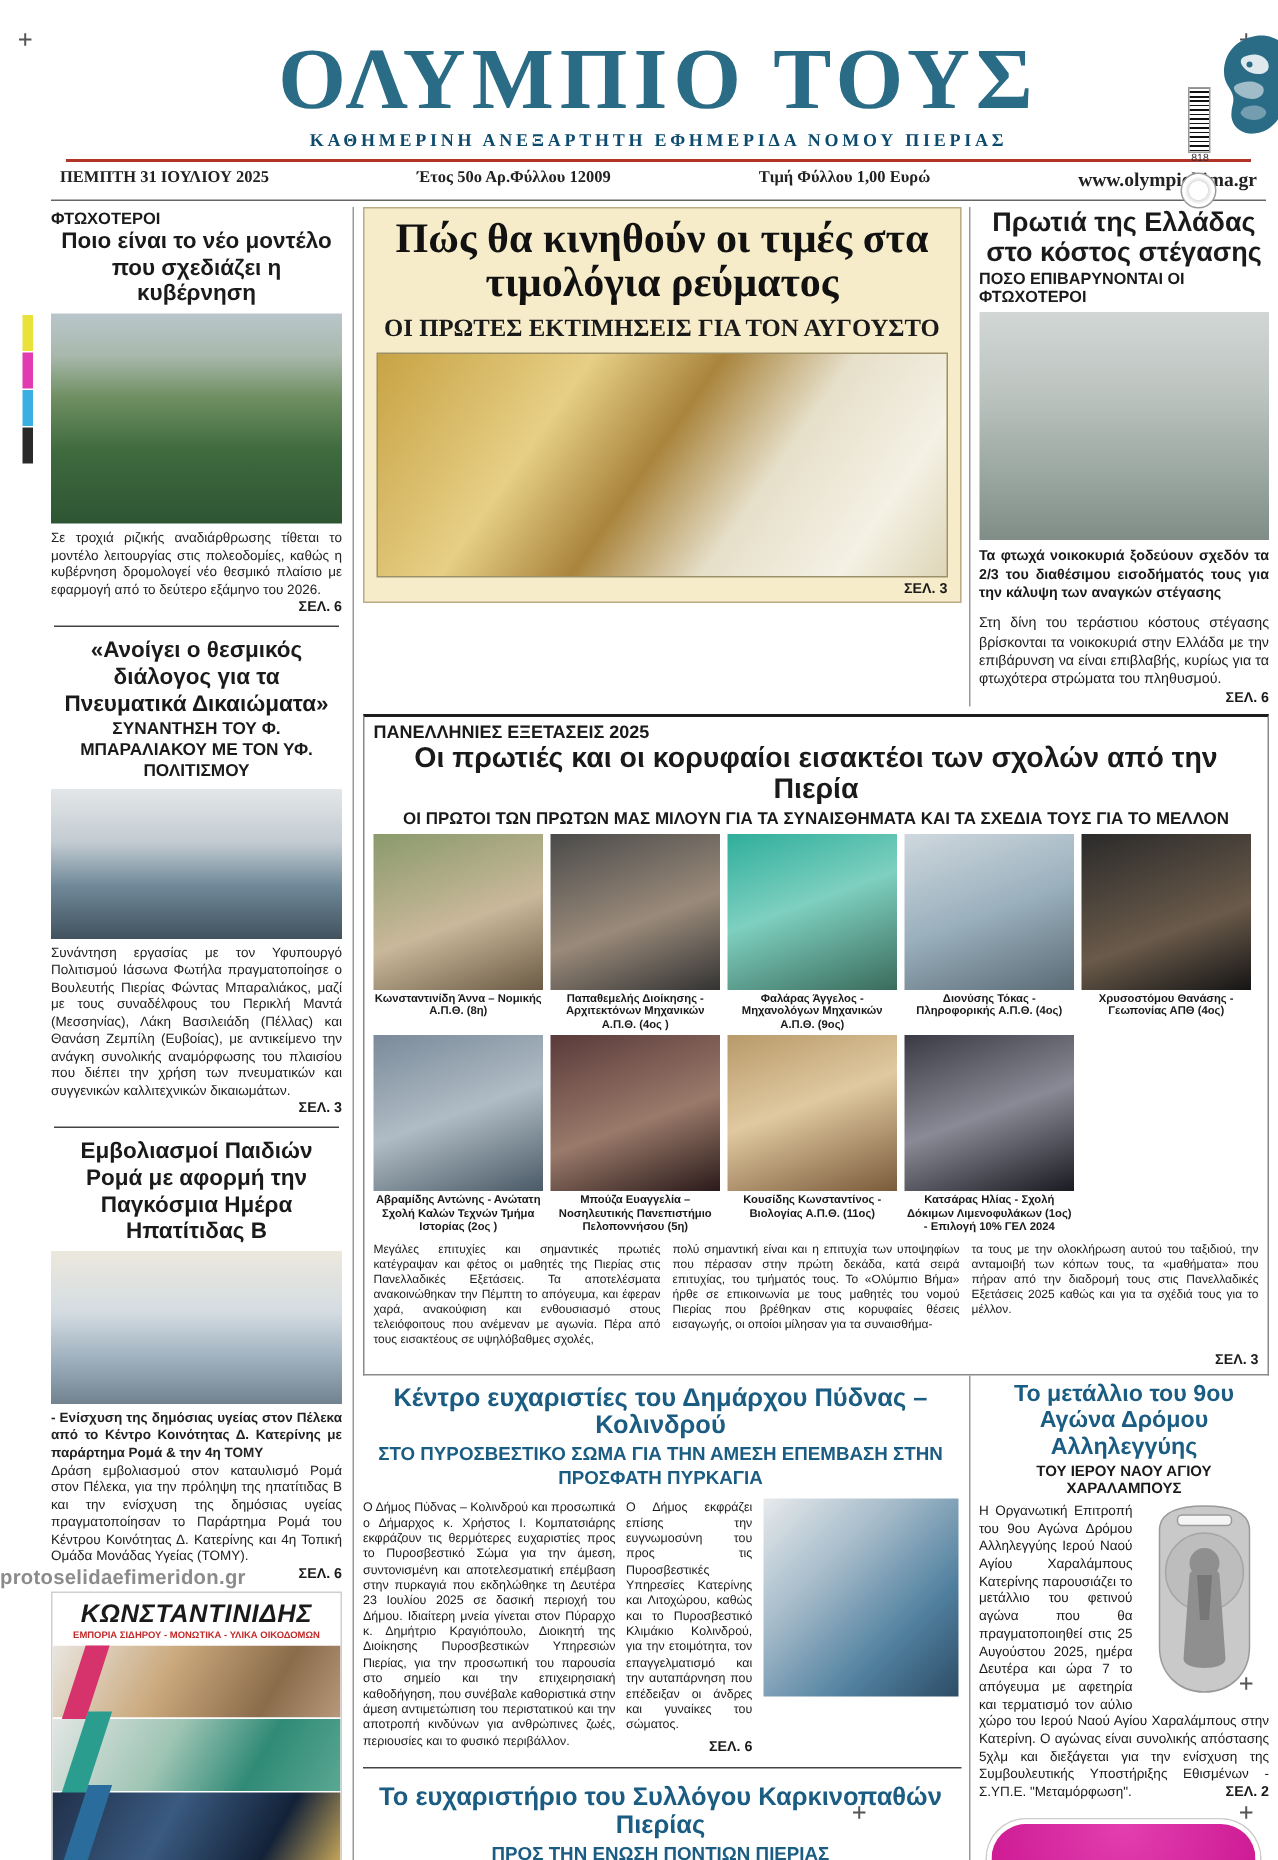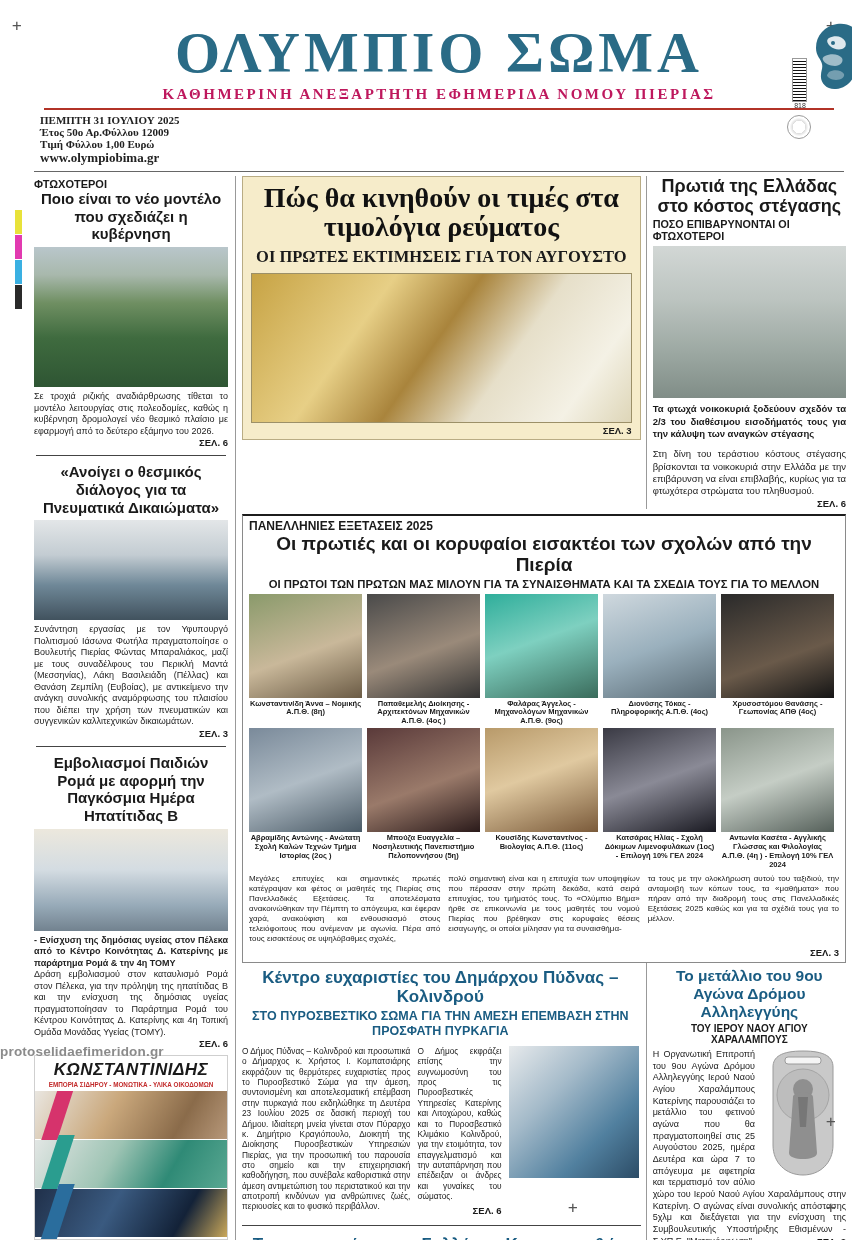--- a/index.html
+++ b/index.html
@@ -17,25 +17,25 @@
   .regstrip div { width:7px; height:24px; margin-bottom:1px; }
   .watermark { position:absolute; left:0; top:1044px; z-index:40; color:#8b8b8b;
     font-weight:bold; font-size:13.5px; letter-spacing:.2px; text-shadow:0 0 2px #fff; }
   .cmyk { position:absolute; left:40px; top:1184px; display:flex; flex-direction:column;
     font-size:9px; font-weight:bold; line-height:1.05; }
   
   .masthead { position:relative; width:810px; margin:24px auto 0 34px; }
   .mast-inner { width:740px; margin:0 auto; text-align:center; position:relative; }
   .mast-title { font-family:"Liberation Serif", serif; font-weight:bold; font-size:58px;
     line-height:1.0; color:#2a6b86; letter-spacing:4px; white-space:nowrap; }
-  .mast-sub { font-family:"Liberation Serif", serif; font-weight:bold; font-size:15px;
-    color:#be185d; letter-spacing:2.5px; margin-top:4px; }
+  .mast-sub { font-family:"Liberation Serif", serif; font-weight:bold; font-size:12px;
+    color:#0c4a6e; letter-spacing:2.5px; margin-top:4px; }
   .mast-redrule { border-top:2px solid #b23327; margin:5px 10px 0 10px; }
   .dateline { display:flex; justify-content:space-between; padding:4px 6px 5px 6px;
-    font-family:"Liberation Serif", serif; font-weight:bold; font-size:11px; color:#222;flex-direction:column; }
+    font-family:"Liberation Serif", serif; font-weight:bold; font-size:11px; color:#222; }
   .dateline .site { font-family:"Liberation Serif", serif; font-size:13px; }
   .mast-botrule { border-top:1px solid #666; }
   .zeus { position:absolute; right:-58px; top:-2px; }
   .barcode-wrap { position:absolute; left:792px; top:58px; width:16px; }
   .barcode { width:15px; height:44px;
     background:repeating-linear-gradient(0deg,#111 0 1px,#fff 1px 3px); border:1px solid #999; }
   .barcode-num { font-size:7px; text-align:center; color:#333; }
   .stamp { width:24px; height:24px; border:1px solid #9a9a9a; border-radius:50%;
     margin:6px 0 0 -5px; background:radial-gradient(circle at 50% 50%, #fff 40%, #ddd 41%, #fff 60%); }
   
@@ -155,21 +155,21 @@
   <div class="watermark">protoselidaefimeridon.gr</div>
   <div class="cmyk">
     <span style="color:#00aee6">C</span>
     <span style="color:#e6007e">M</span>
     <span style="color:#e6c800">Y</span>
     <span style="color:#111">K</span>
   </div>
 
   <div class="masthead">
     <div class="mast-inner">
-      <div class="mast-title">ΟΛΥΜΠΙΟ ΣΩΜΑ</div>
+      <div class="mast-title">ΟΛΥΜΠΙΟ ΤΟΥΣ</div>
       <div class="mast-sub">ΚΑΘΗΜΕΡΙΝΗ ΑΝΕΞΑΡΤΗΤΗ ΕΦΗΜΕΡΙΔΑ ΝΟΜΟΥ ΠΙΕΡΙΑΣ</div>
       <span class="zeus">
         <svg width="58" height="70" viewBox="0 0 58 70">
           <path fill="#2a6b86" d="M28 2 C42 0 52 9 52 21 C52 27 49 31 49 36 C49 52 41 66 27 67 C18 68 11 61 12 53 C12 49 14 46 13 42 C12 37 7 34 7 26 C7 13 16 4 28 2 Z"></path>
           <path fill="#ffffff" d="M20 16 C26 13 33 14 36 19 C38 23 36 26 33 27 C29 28 24 27 21 24 C18 21 17 18 20 16 Z" opacity="0.85"></path>
           <circle cx="24" cy="21" r="2" fill="#2a6b86"></circle>
           <path fill="#ffffff" d="M16 34 C22 31 30 32 33 36 C35 40 31 44 26 44 C21 44 15 41 14 38 C13 36 14 35 16 34 Z" opacity="0.55"></path>
           <path fill="#ffffff" d="M20 50 C25 47 33 48 35 52 C36 55 32 58 27 58 C22 58 18 55 18 53 Z" opacity="0.35"></path>
         </svg>
       </span>
@@ -198,20 +198,21 @@
         <div class="hl-sans">Ποιο είναι το νέο μοντέλο που σχεδιάζει η κυβέρνηση</div>
         <div class="photo ph-urban" style="margin-top:4px"></div>
         <div class="summary" style="margin-top:4px">Σε τροχιά ριζικής αναδιάρθρωσης τίθεται το μοντέλο λειτουργίας στις πολεοδομίες, καθώς η κυβέρνηση δρομολογεί νέο θεσμικό πλαίσιο με εφαρμογή από το δεύτερο εξάμηνο του 2026.</div>
         <div class="pageref">ΣΕΛ. 6</div>
       </div>
 
       <div class="sep"></div>
 
       <div>
         <div class="hl-sans">«Ανοίγει ο θεσμικός διάλογος για τα Πνευματικά Δικαιώματα»</div>
+        <div class="sub-sans" style="margin-top:2px">ΣΥΝΑΝΤΗΣΗ ΤΟΥ Φ. ΜΠΑΡΑΛΙΑΚΟΥ ΜΕ ΤΟΝ ΥΦ. ΠΟΛΙΤΙΣΜΟΥ</div>
         <div class="photo ph-meeting" style="margin-top:4px"></div>
         <div class="summary" style="margin-top:4px">Συνάντηση εργασίας με τον Υφυπουργό Πολιτισμού Ιάσωνα Φωτήλα πραγματοποίησε ο Βουλευτής Πιερίας Φώντας Μπαραλιάκος, μαζί με τους συναδέλφους του Περικλή Μαντά (Μεσσηνίας), Λάκη Βασιλειάδη (Πέλλας) και Θανάση Ζεμπίλη (Ευβοίας), με αντικείμενο την ανάγκη συνολικής αναμόρφωσης του πλαισίου που διέπει την χρήση των πνευματικών και συγγενικών καλλιτεχνικών δικαιωμάτων.</div>
         <div class="pageref">ΣΕΛ. 3</div>
       </div>
 
       <div class="sep"></div>
 
       <div>
         <div class="hl-sans">Εμβολιασμοί Παιδιών Ρομά με αφορμή την Παγκόσμια Ημέρα Ηπατίτιδας Β</div>
         <div class="photo ph-roma" style="margin-top:4px"></div>
@@ -297,24 +298,20 @@
             <div class="photo sphoto sp6"></div>
             <div class="scaption">Μπούζα Ευαγγελία – Νοσηλευτικής Πανεπιστήμιο Πελοποννήσου (5η)</div>
           </div>
           <div class="scell">
             <div class="photo sphoto sp7"></div>
             <div class="scaption">Κουσίδης Κωνσταντίνος - Βιολογίας Α.Π.Θ. (11ος)</div>
           </div>
           <div class="scell">
             <div class="photo sphoto sp8"></div>
             <div class="scaption">Κατσάρας Ηλίας - Σχολή Δόκιμων Λιμενοφυλάκων (1ος) - Επιλογή 10% ΓΕΛ 2024</div>
-          </div>
-          <div class="scell">
-            <div class="photo sphoto sp9"></div>
-            <div class="scaption">Αντωνία Κασέτα - Αγγλικής Γλώσσας και Φιλολογίας Α.Π.Θ. (4η ) - Επιλογή 10% ΓΕΛ 2024</div>
           </div>
         </div>
 
         <div class="exams-body">
           <div>Μεγάλες επιτυχίες και σημαντικές πρωτιές κατέγραψαν και φέτος οι μαθητές της Πιερίας στις Πανελλαδικές Εξετάσεις. Τα αποτελέσματα ανακοινώθηκαν την Πέμπτη το απόγευμα, και έφεραν χαρά, ανακούφιση και ενθουσιασμό στους τελειόφοιτους που ανέμεναν με αγωνία. Πέρα από τους εισακτέους σε υψηλόβαθμες σχολές,</div>
           <div>πολύ σημαντική είναι και η επιτυχία των υποψηφίων που πέρασαν στην πρώτη δεκάδα, κατά σειρά επιτυχίας, του τμήματός τους. Το «Ολύμπιο Βήμα» ήρθε σε επικοινωνία με τους μαθητές του νομού Πιερίας που βρέθηκαν στις κορυφαίες θέσεις εισαγωγής, οι οποίοι μίλησαν για τα συναισθήμα-</div>
           <div>τα τους με την ολοκλήρωση αυτού του ταξιδιού, την ανταμοιβή των κόπων τους, τα «μαθήματα» που πήραν από την διαδρομή τους στις Πανελλαδικές Εξετάσεις 2025 καθώς και για τα σχέδιά τους για το μέλλον.</div>
         </div>
         <div class="pageref">ΣΕΛ. 3</div>
       </div>

